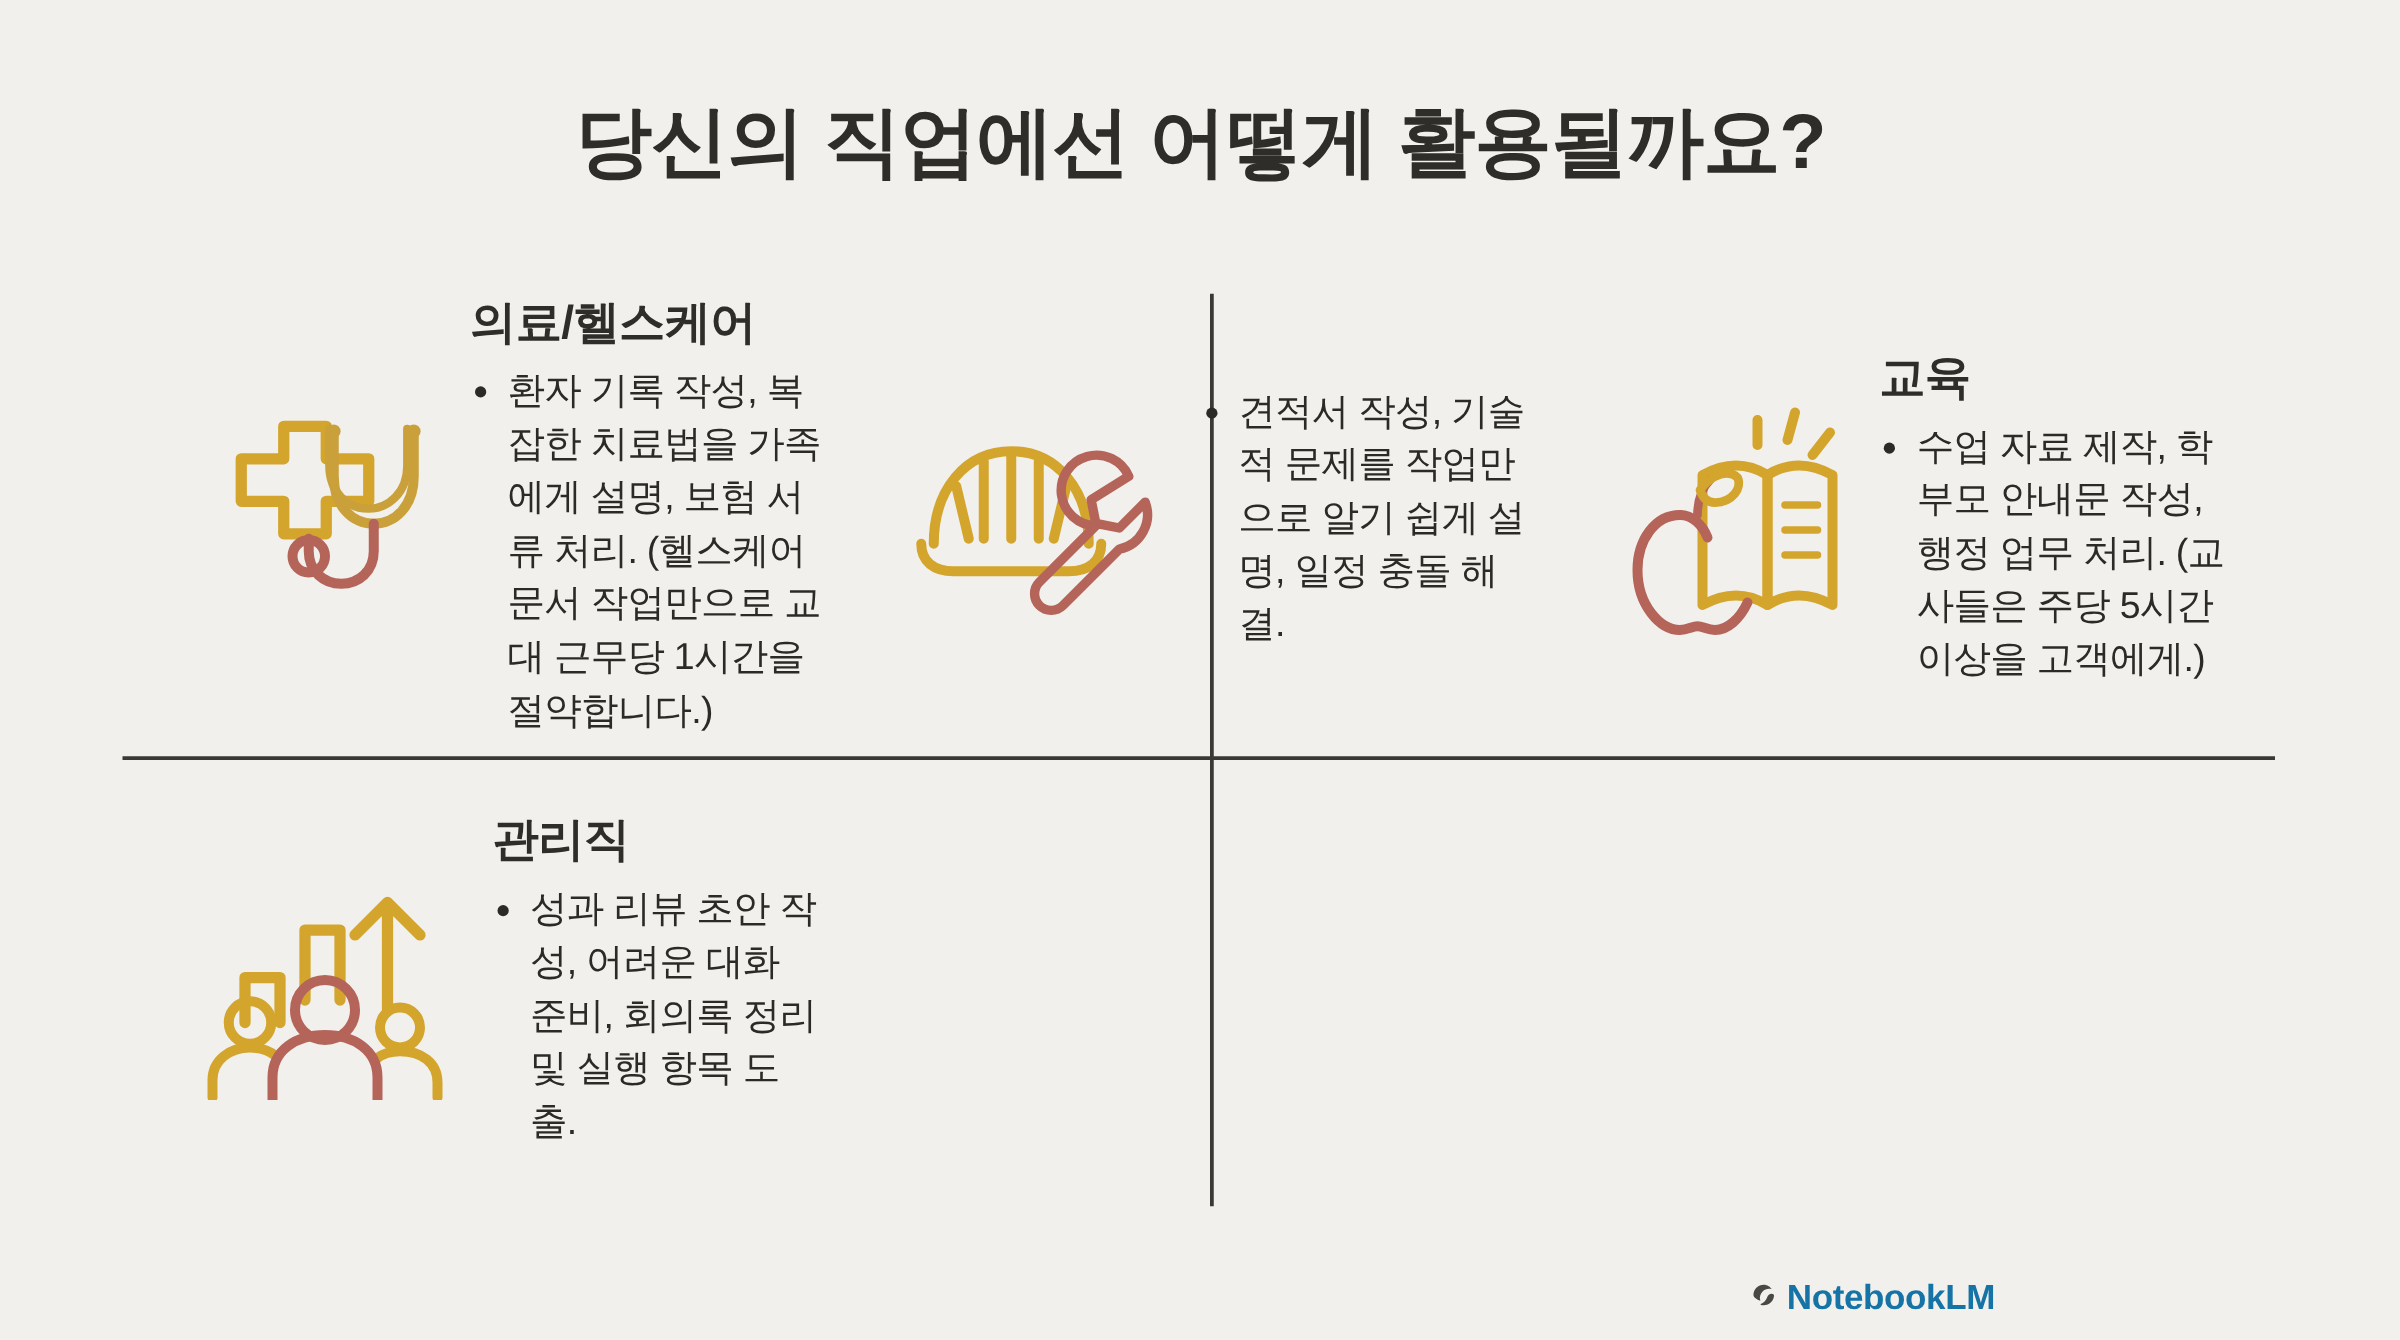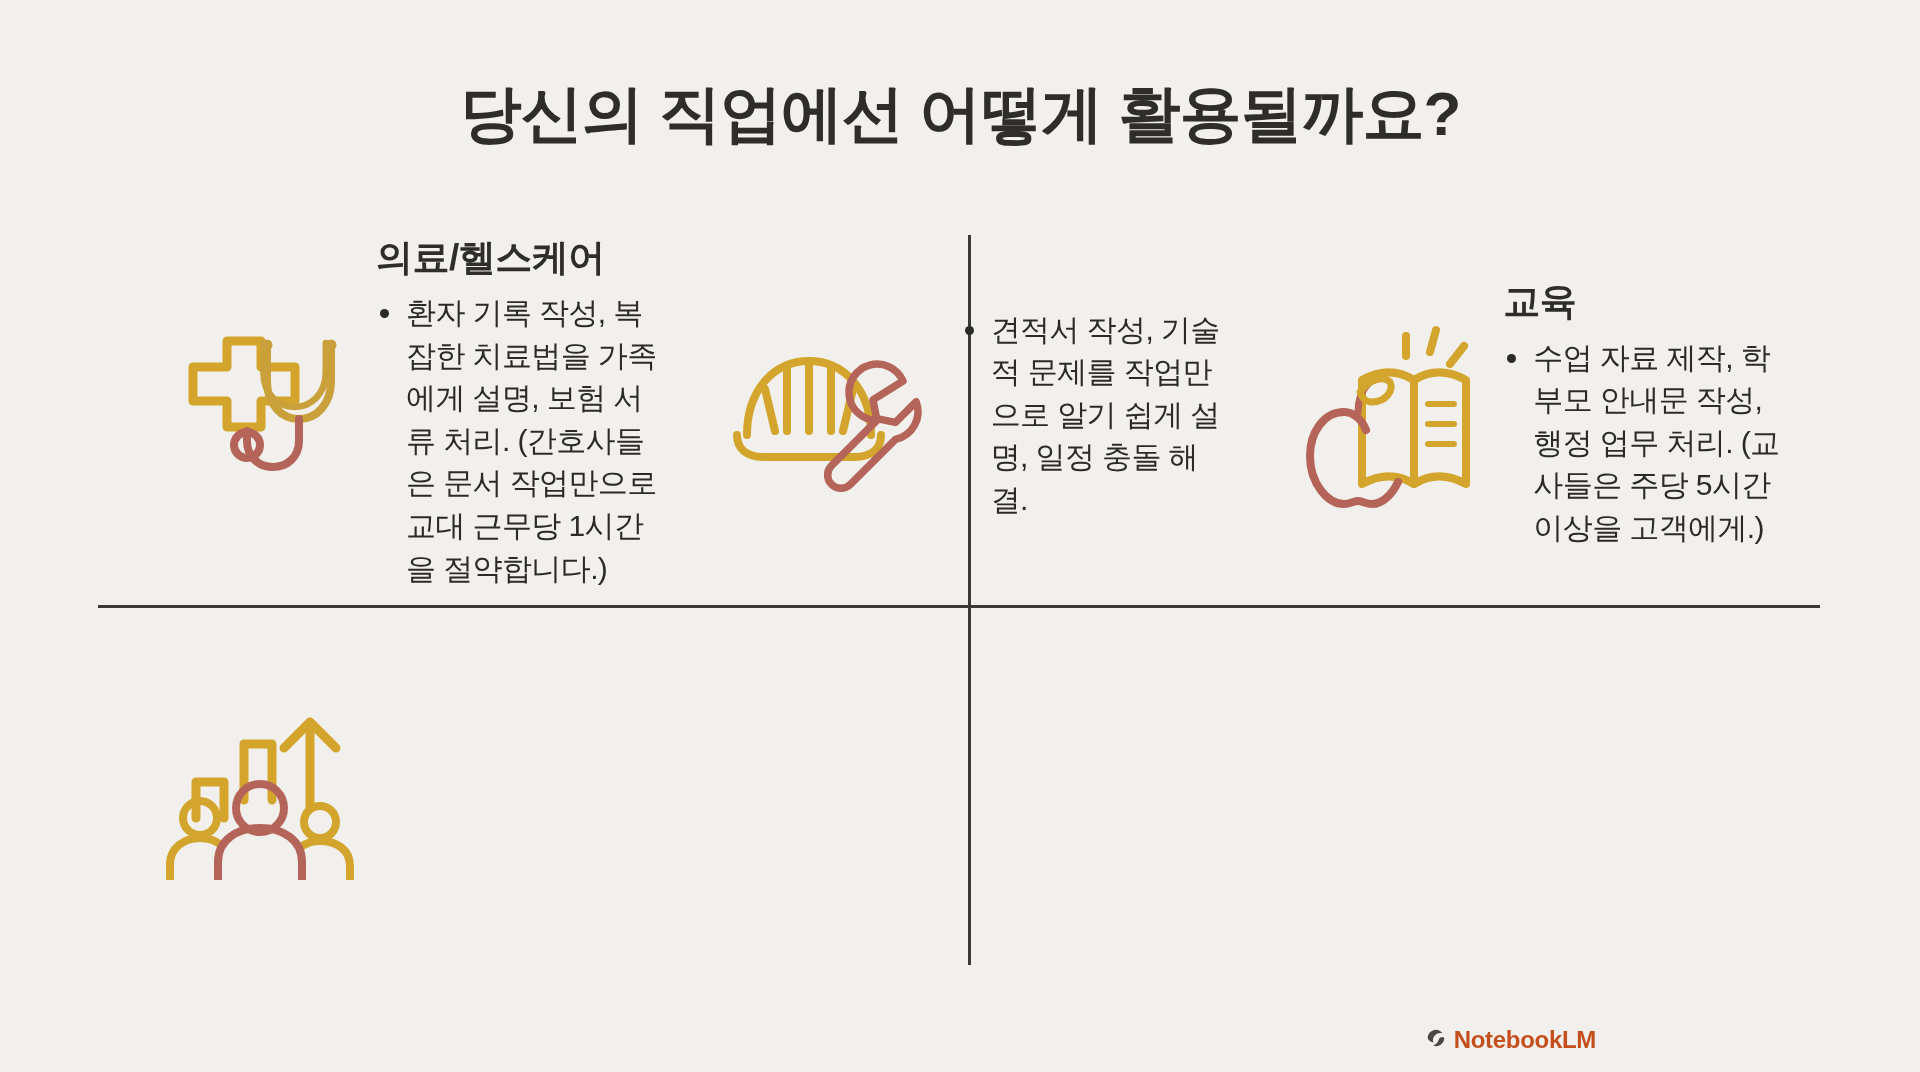--- a/index.html
+++ b/index.html
@@ -133,23 +133,23 @@
   #watermark {
     position: absolute;
     right: 24px;
     bottom: 18px;
     display: flex;
     align-items: center;
     gap: 7px;
     opacity: 0.92;
   }
   #watermark .wm-text {
-    font-size: 24px;
+    font-size: 28px;
     font-weight: 700;
-    color: #c2410c;
+    color: #0369a1;
     letter-spacing: -0.3px;
   }
 </style>
 </head>
 <body>
 
 <div id="slide">
 
   <h1 id="title">당신의 직업에선 어떻게 활용될까요?</h1>
 
@@ -171,21 +171,21 @@
           <circle cx="176" cy="24" r="5.5" fill="#c9a03a"></circle>
 
           <path d="M144 98 v22 c0 16 -12 26 -26 26 s-26 -10 -26 -26 v-10" stroke="#b5645a" stroke-width="8" stroke-linecap="round" fill="none"></path>
 
           <circle cx="92" cy="124" r="13" stroke="#b5645a" stroke-width="8" fill="none"></circle>
         </svg>
       </div>
       <div class="cell-body">
         <div class="cell-heading">의료/헬스케어</div>
         <ul class="bullet-list">
-          <li class="bullet-item">환자 기록 작성, 복잡한 치료법을 가족에게 설명, 보험 서류 처리. (간호사들은 문서 작업만으로 교대 근무당 1시간을 절약합니다.)</li>
+          <li class="bullet-item">환자 기록 작성, 복잡한 치료법을 가족에게 설명, 보험 서류 처리. (헬스케어 문서 작업만으로 교대 근무당 1시간을 절약합니다.)</li>
         </ul>
       </div>
     </div>
 
     <div class="cell q2">
       <div class="cell-icon">
         <svg width="210" height="185" viewBox="0 0 210 185" fill="none">
 
           <path d="M20 112 c0 -44 26 -74 62 -74 s62 30 62 74" stroke="#d4a52c" stroke-width="8" stroke-linecap="round" fill="none"></path>
 
@@ -243,20 +243,26 @@
 
           <circle cx="40" cy="128" r="17" stroke="#d4a52c" stroke-width="8" fill="none"></circle>
           <path d="M10 188 v-14 c0 -16 14 -26 30 -26 c8 0 15 2 21 7" stroke="#d4a52c" stroke-width="8" stroke-linecap="round" fill="none"></path>
 
           <circle cx="160" cy="132" r="16" stroke="#d4a52c" stroke-width="8" fill="none"></circle>
           <path d="M190 188 v-12 c0 -16 -13 -25 -30 -25 c-8 0 -14 2 -19 6" stroke="#d4a52c" stroke-width="8" stroke-linecap="round" fill="none"></path>
 
           <circle cx="100" cy="118" r="24" stroke="#b5645a" stroke-width="8" fill="none"></circle>
           <path d="M58 190 v-18 c0 -22 19 -34 42 -34 s42 12 42 34 v18" stroke="#b5645a" stroke-width="8" stroke-linecap="round" fill="none"></path>
         </svg>
+      </div>
+      <div class="cell-body">
+        <div class="cell-heading">관리직</div>
+        <ul class="bullet-list">
+          <li class="bullet-item">성과 리뷰 초안 작성, 어려운 대화 준비, 회의록 정리 및 실행 항목 도출.</li>
+        </ul>
       </div>
     </div>
 
   </div>
 
   <div id="watermark">
     <span>
       <svg width="22" height="22" viewBox="0 0 24 24" fill="none">
         <path d="M3 12 c0 -5 4 -9 9 -9 c3 0 6 2 7 4 c-3 -1 -6 0 -8 2 c-2 2 -3 5 -2 8 c-3 -1 -6 -3 -6 -5 z" fill="#3b3a36"></path>
         <path d="M21 12 c0 5 -4 9 -9 9 c-1 0 -2 0 -3 -1 c3 -1 5 -3 6 -6 c1 -3 4 -4 6 -2 z" fill="#3b3a36"></path>

